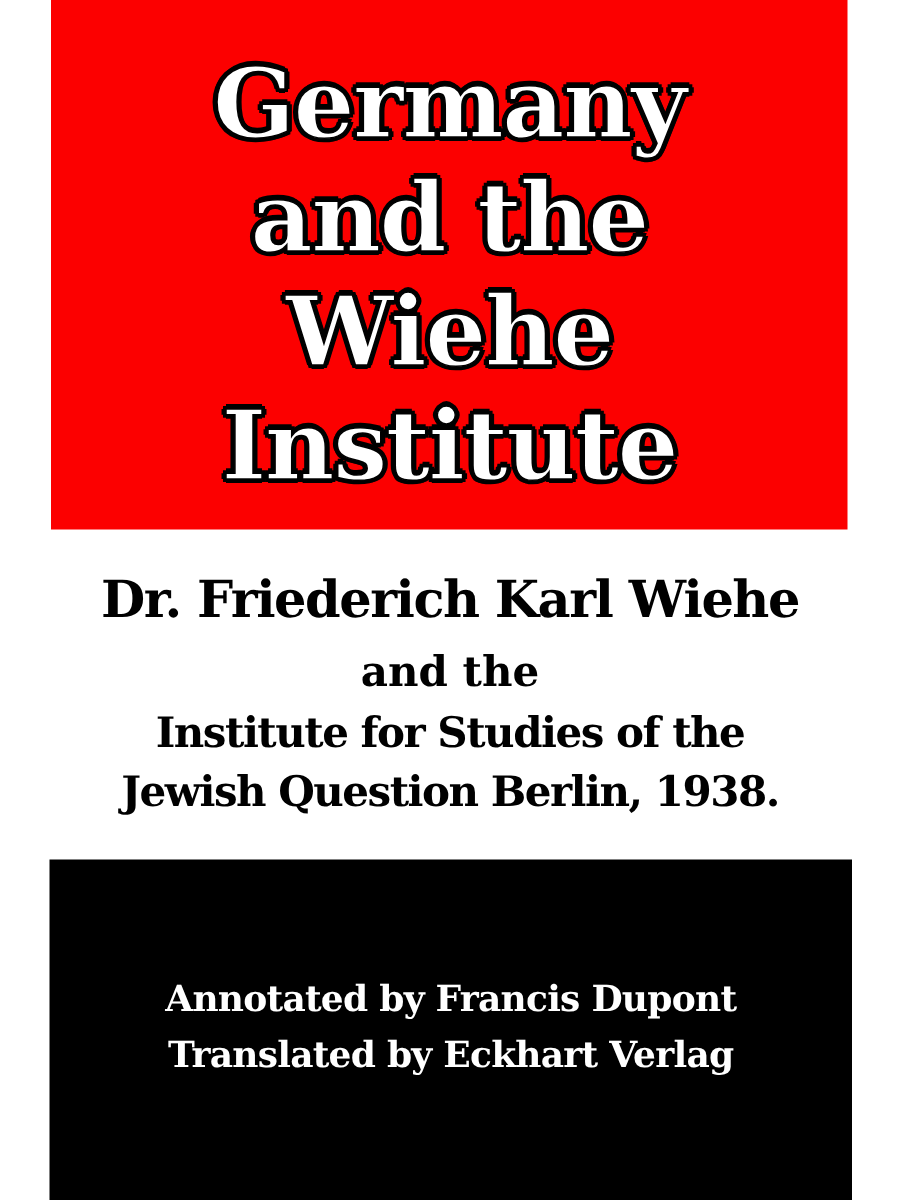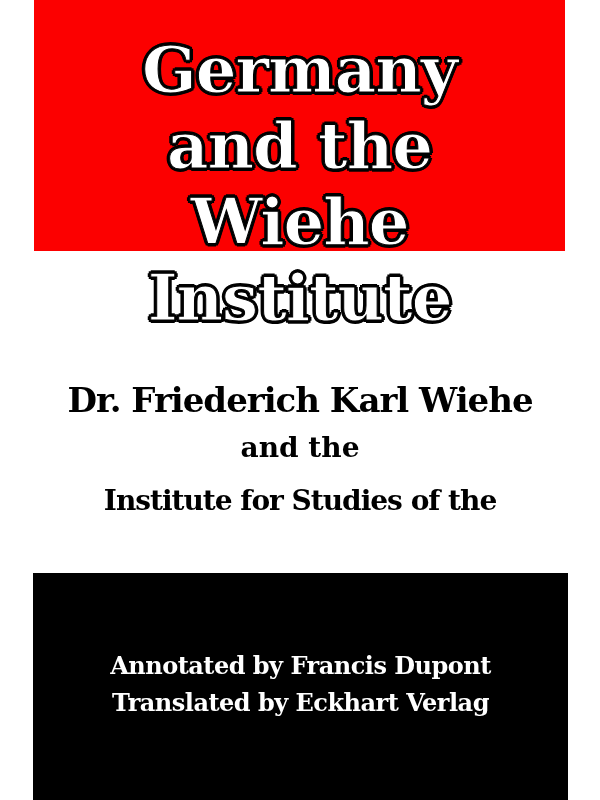--- a/index.html
+++ b/index.html
@@ -16,21 +16,21 @@
     width: 600px;
     height: 800px;
     background: #ffffff;
   }
   
   .title-banner {
     position: absolute;
     left: 34px;
     top: 0;
     width: 531px;
-    height: 251px;
+    height: 353px;
     background: #fc0000;
     text-align: center;
     box-sizing: border-box;
     padding-top: 32px;
   }
   .title-line {
     font-size: 64px;
     line-height: 76px;
     font-weight: bold;
     color: #ffffff;
@@ -60,21 +60,20 @@
   .connector-line {
     font-size: 28px;
     line-height: 42px;
     font-weight: bold;
   }
   .institute-line {
     font-size: 28px;
     line-height: 39px;
     font-weight: bold;
     letter-spacing: -1px;
-    margin-top: 12px;
   }
   
   .credits-banner {
     position: absolute;
     left: 33px;
     top: 573px;
     width: 535px;
     height: 227px;
     background: #000000;
     display: flex;
@@ -101,20 +100,21 @@
     <div class="title-line">Germany</div>
     <div class="title-line">and the</div>
     <div class="title-line">Wiehe</div>
     <div class="title-line">Institute</div>
   </div>
 
   <div class="byline">
     <div class="author-line">Dr. Friederich Karl Wiehe</div>
     <div class="connector-line">and the</div>
     <div class="institute-line">Institute for Studies of the</div>
+    <div class="institute-line">Jewish Question Berlin, 1938.</div>
   </div>
 
   <div class="credits-banner">
     <div class="credit-line">Annotated by Francis Dupont</div>
     <div class="credit-line">Translated by Eckhart Verlag</div>
   </div>
 
 </div>
 
 </body></html>

